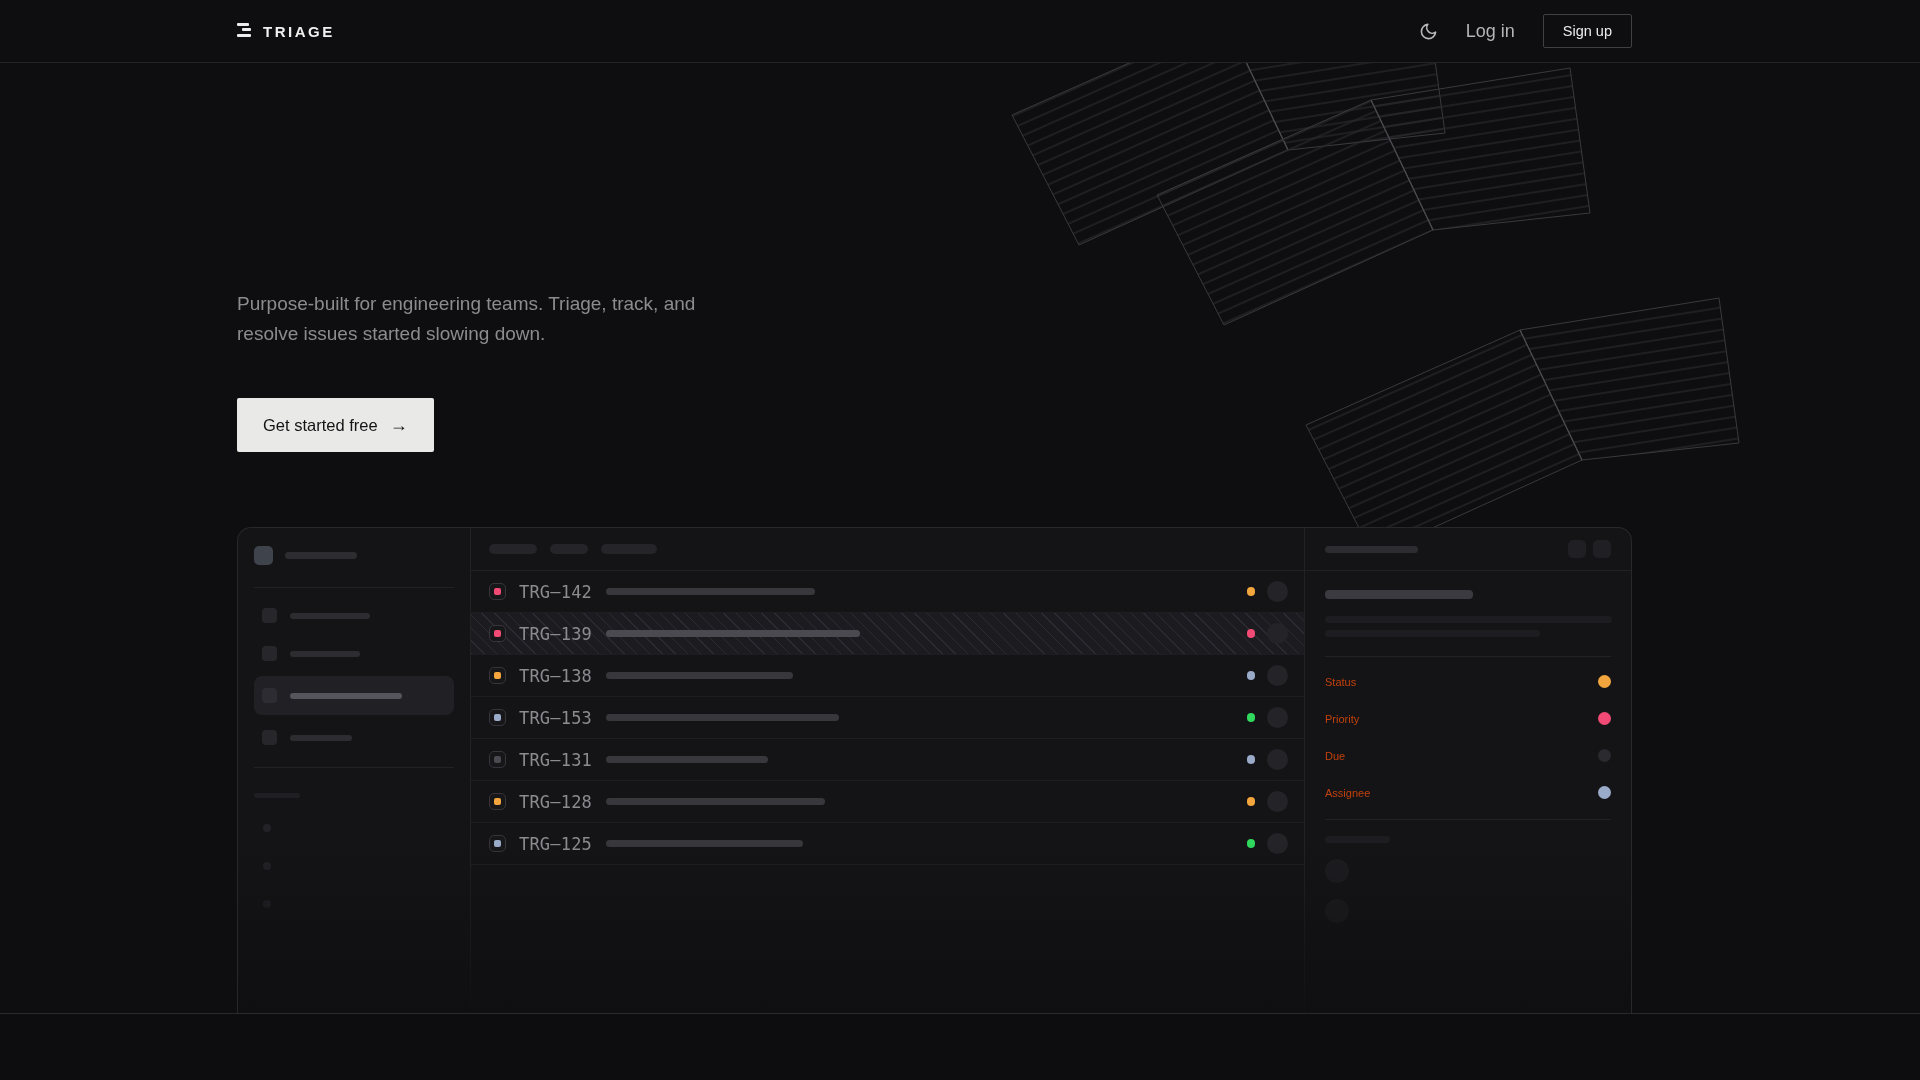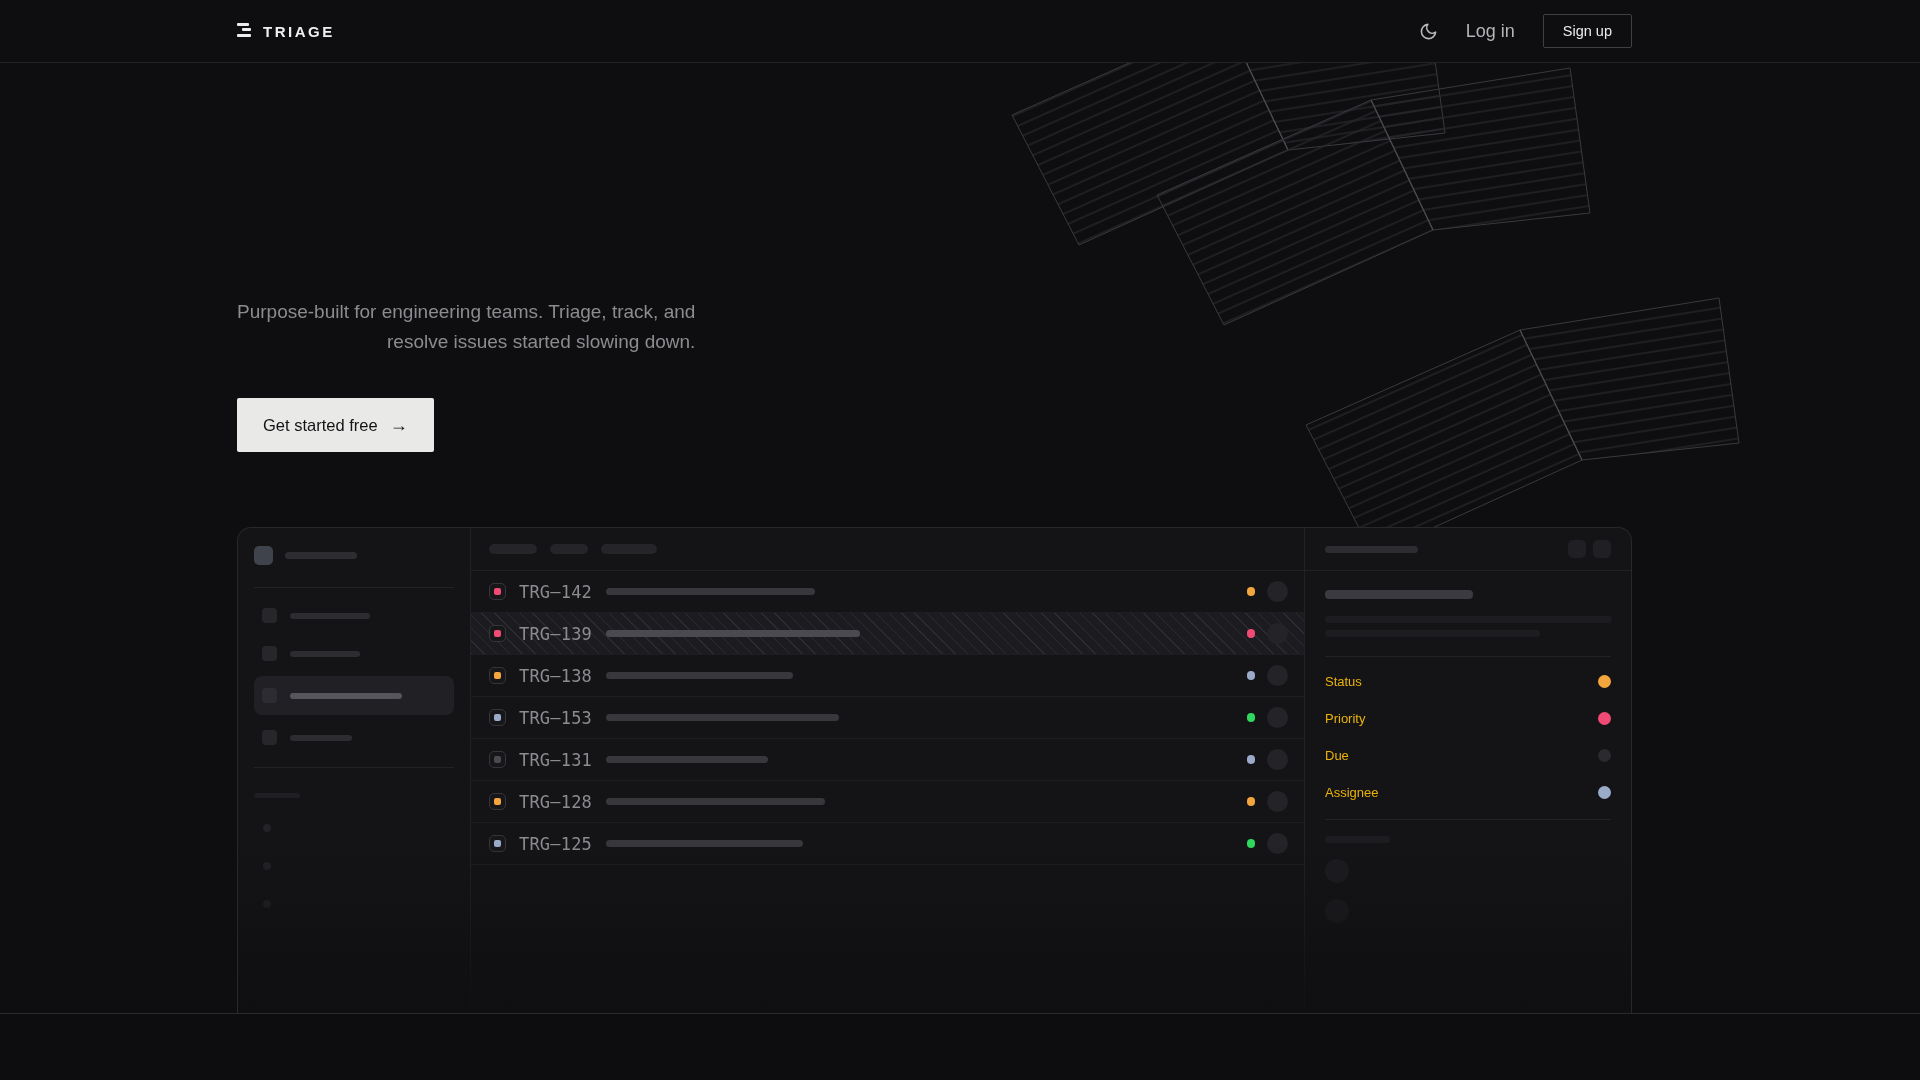--- a/index.html
+++ b/index.html
@@ -22,22 +22,22 @@
   .login { color:#b4b4b9; font-size:18px; text-decoration:none; cursor:pointer; }
   .signup { background:transparent; border:1px solid #3f3f44; color:#ececec;
             font-size:14.5px; padding:8px 19px; border-radius:2px; cursor:pointer;
             font-family:"Liberation Sans", sans-serif; }
 
   
   .hero { position:relative; height:950px; overflow:hidden; background:#0e0e10; }
   .wire { position:absolute; left:950px; top:0; pointer-events:none; }
   .hero h1 { position:absolute; left:237px; top:44px; color:#ededee;
              font-size:57px; line-height:64px; font-weight:500; letter-spacing:-1.5px; }
-  .hero .sub { position:absolute; left:237px; top:234px; color:#8c8c90;
-               font-size:19px; line-height:30px; font-weight:400;text-align:right; }
+  .hero .sub { position:absolute; left:237px; top:226px; color:#8c8c90;
+               font-size:19px; line-height:30px; font-weight:400; }
   .cta { position:absolute; left:237px; top:335px; height:54px; padding:0 26px;
          background:#e9e9e7; color:#141417; border:none; border-radius:2px;
          font-size:16.5px; font-weight:500; display:flex; align-items:center; gap:12px;
          cursor:pointer; font-family:"Liberation Sans", sans-serif; }
   .cta .arrow { font-size:18px; font-weight:400; }
 
   
   .mockup { position:absolute; left:237px; top:464px; width:1395px; height:486px;
             background:#141417; border:1px solid #28282c; border-bottom:none;
             border-radius:14px 14px 0 0; display:flex; overflow:hidden; }
@@ -93,21 +93,21 @@
   .d-head .bar { width:93px; }
   .d-btns { display:flex; gap:7px; }
   .d-btn { width:18px; height:18px; border-radius:5px; background:#1f1f24; border:none; }
   .d-title { width:148px; height:9px; border-radius:4px; background:#3a3a40; margin-top:19px; }
   .d-desc { height:7px; border-radius:4px; background:#1d1d21; }
   .d-desc.l1 { width:287px; margin-top:17px; }
   .d-desc.l2 { width:215px; margin-top:7px; }
   .detail hr.h1 { margin-top:19px; }
   .fields { margin-top:6px; margin-bottom:8px; }
   .frow { height:37px; display:flex; align-items:center; justify-content:space-between; }
-  .flabel { font-size:13px; color:#eab308; }
+  .flabel { font-size:11px; color:#c2410c; }
   .fdot { width:13px; height:13px; border-radius:50%; }
   .d-sec-bar { width:65px; height:7px; border-radius:4px; background:#1d1d21; margin-top:16px; }
   .d-circ { width:24px; height:24px; border-radius:50%; background:#1d1d21; margin-top:16px; }
 
   
   .foot { height:67px; border-top:1px solid #2a2a2e; background:#0d0d0f; }
 </style>
 </head>
 <body>
 

